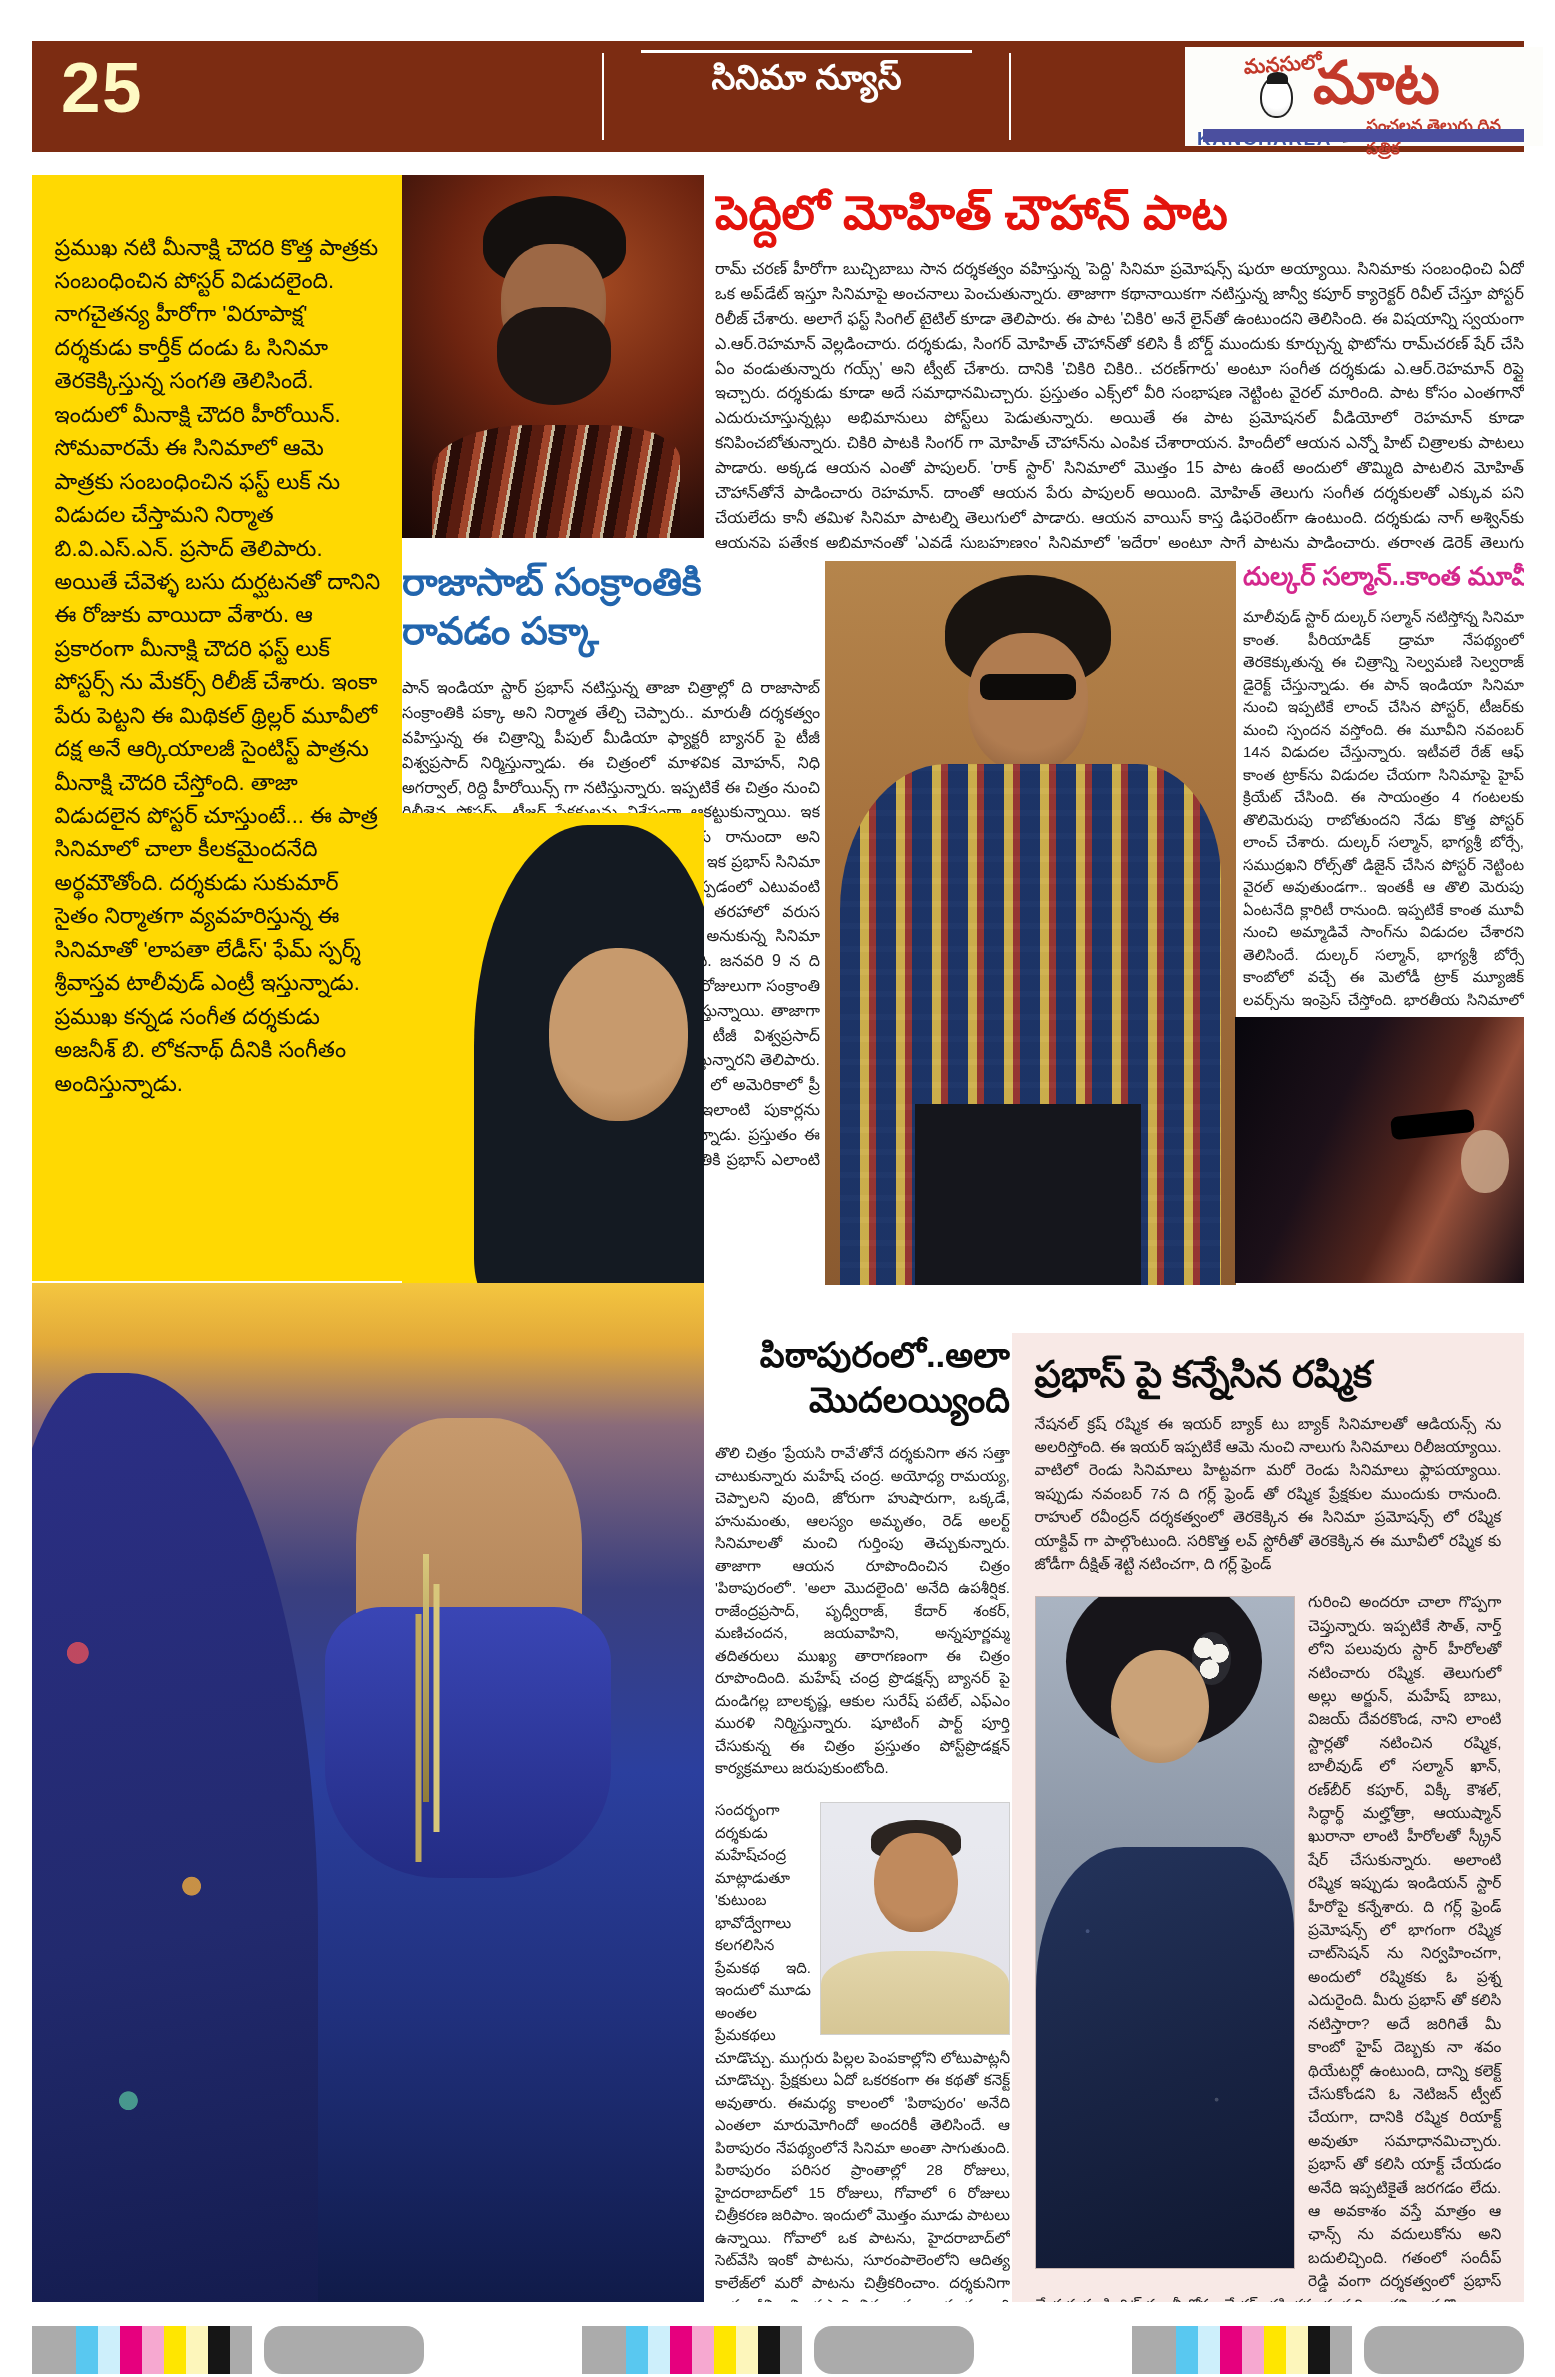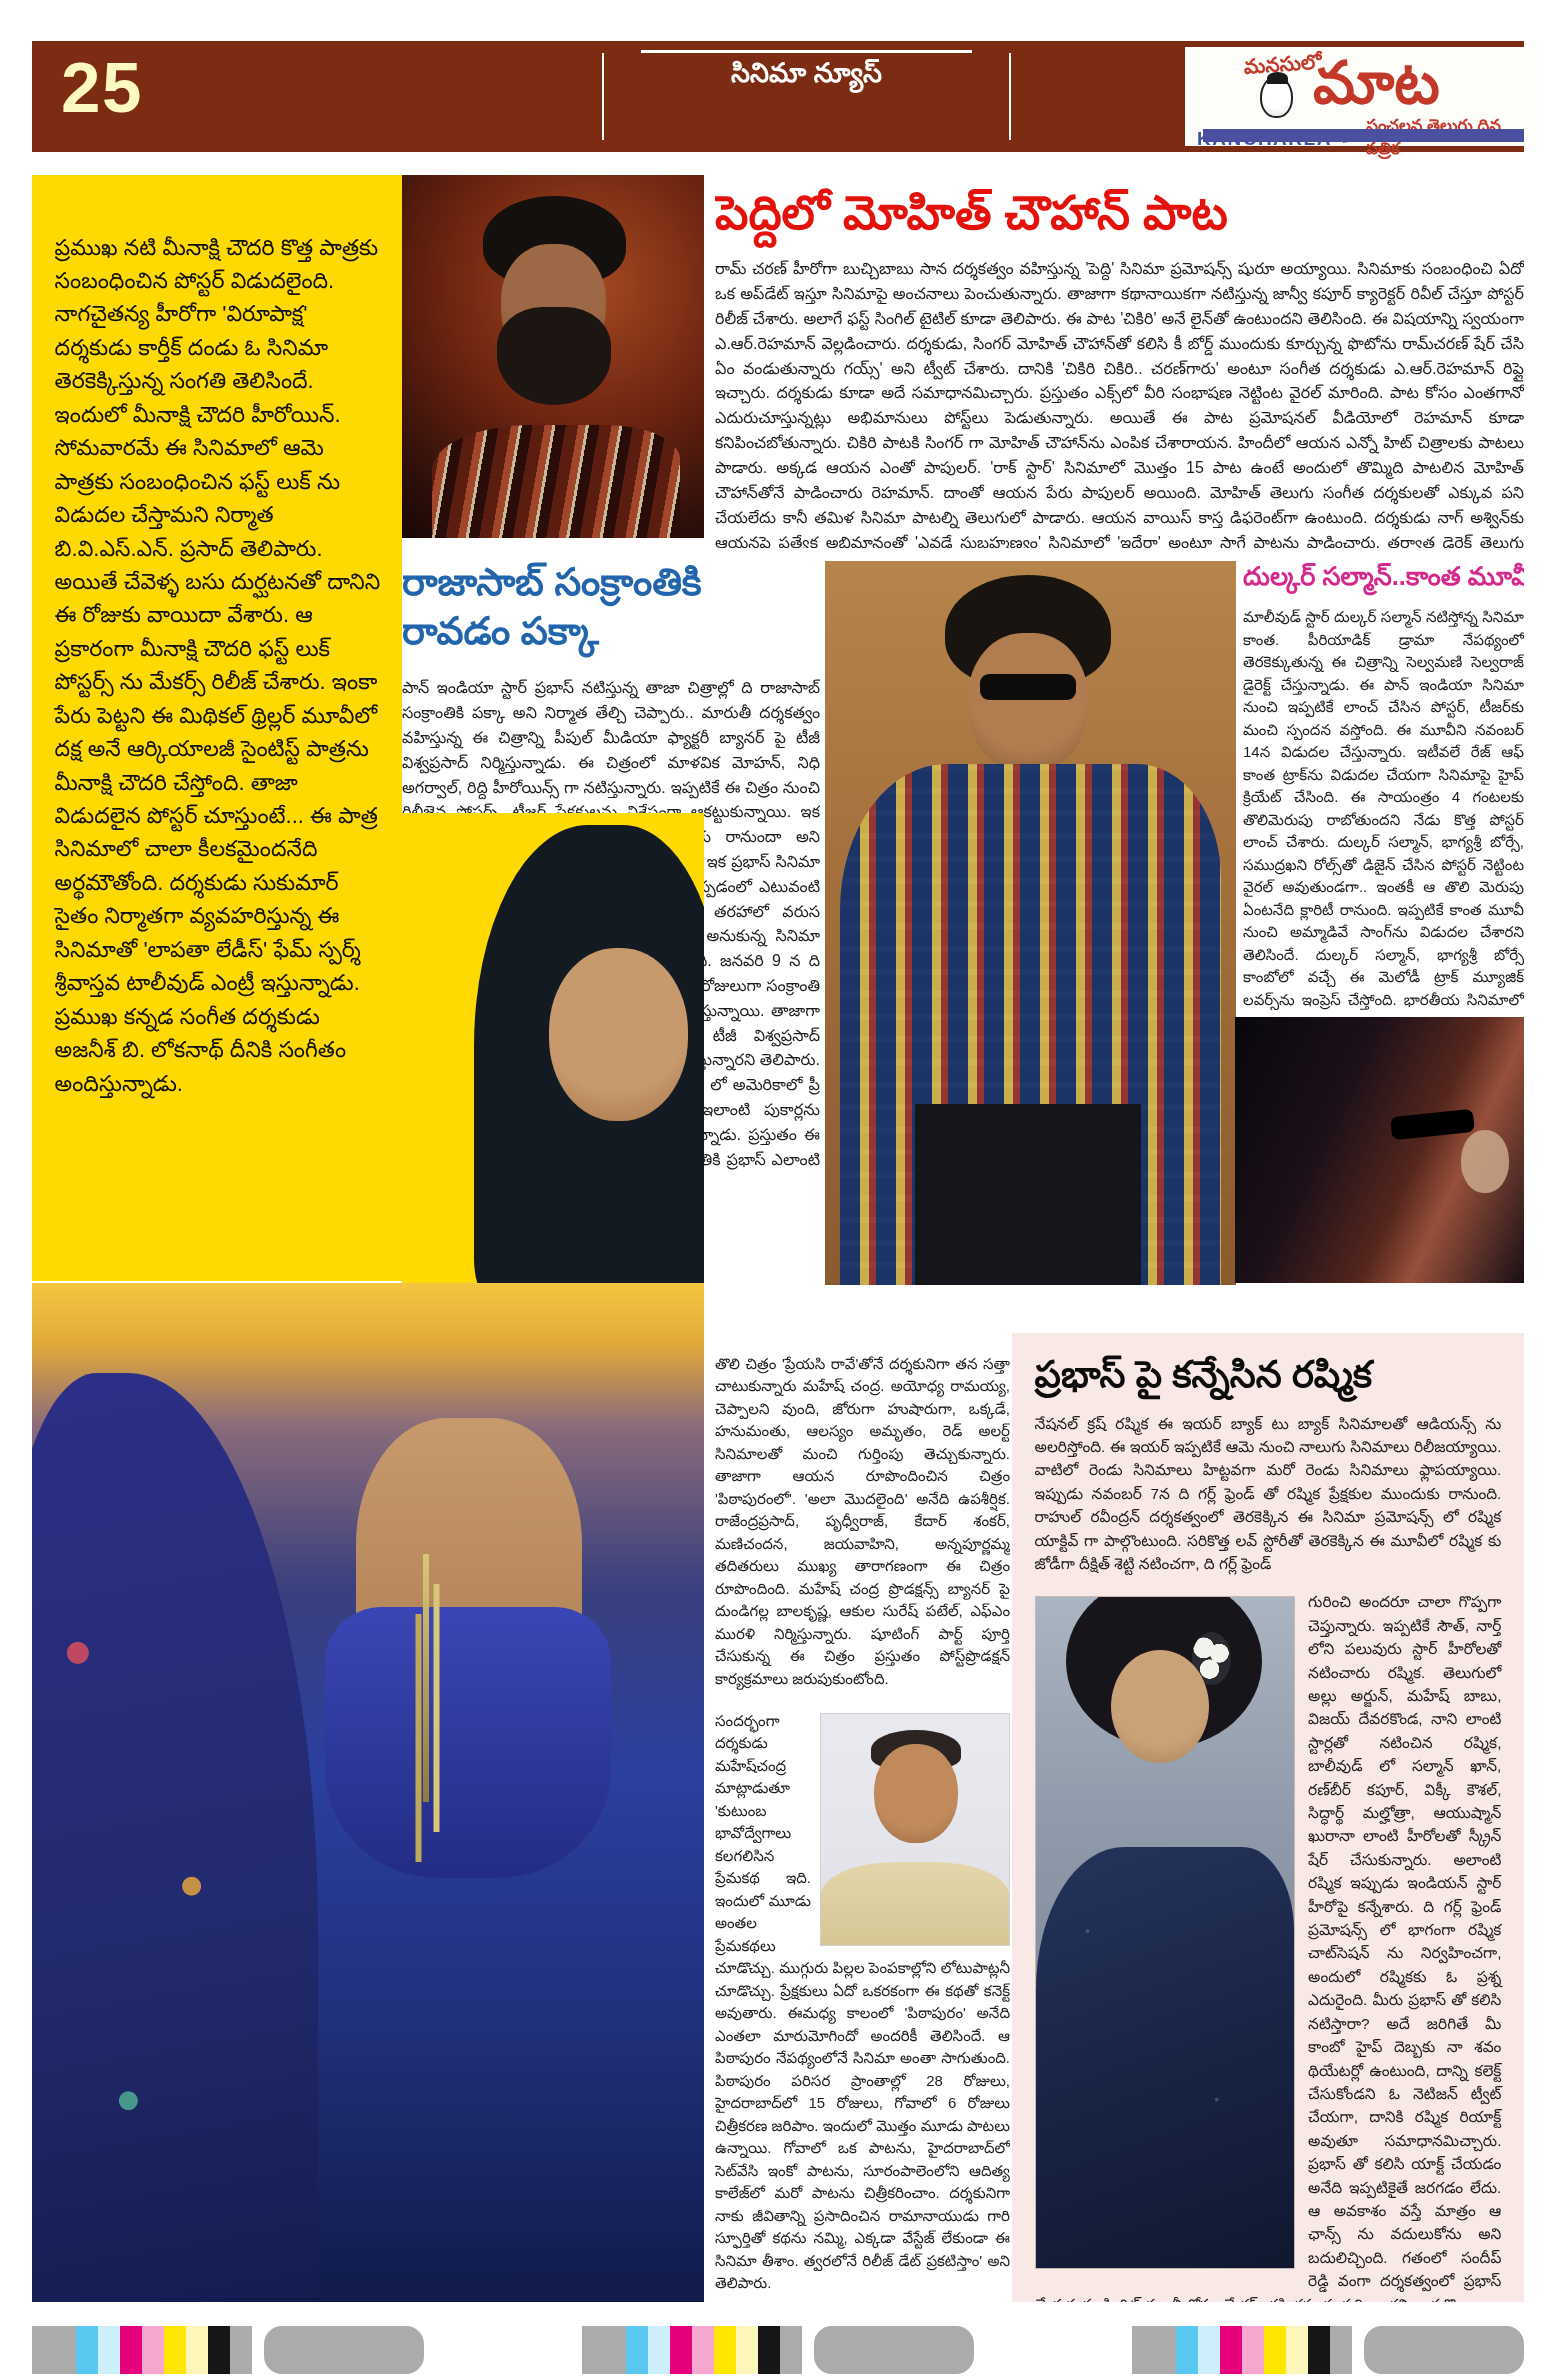--- a/index.html
+++ b/index.html
@@ -11,21 +11,21 @@
   #page{position:relative; width:1555px; height:2377px; background:#ffffff; margin:0 auto; overflow:hidden;}
 
   
   .masthead{position:absolute; left:32px; top:41px; width:1492px; height:111px; background:var(--maroon);}
   .pageno{position:absolute; left:29px; top:6px; font-size:71px; font-weight:800; color:#fef9c3; letter-spacing:1.5px;}
   .dateblock{position:absolute; left:162px; top:12px; width:354px; text-align:center; color:#fff; font-weight:700; font-size:31px; line-height:1.35;}
   .vrule{position:absolute; top:12px; width:2.3px; height:87px; background:#fff;}
   .sectionblock{position:absolute; left:579px; top:6px; width:391px; text-align:center;}
   .section-en{font-size:41px; font-weight:700; color:#ffe400; letter-spacing:2.3px;}
   .section-rule{width:331px; height:3px; background:#fff; margin:3px auto 4.5px auto;}
-  .section-te{font-size:27px; font-weight:700; color:#fff;}
+  .section-te{font-size:34px; font-weight:700; color:#fff;}
   .logobox{position:absolute; left:1153px; top:6px; width:358px; height:99px; background:#fdfdfa; padding:3px 7.5px;}
   .logo-top{position:absolute; left:59px; top:6px; color:#c2392a; font-size:20.3px; font-weight:800; transform:rotate(-4deg);}
   .logo-face{position:absolute; left:75px; top:29px; width:33px; height:42px; border:2.3px solid #222; border-radius:50% 50% 46% 46%; background:radial-gradient(circle at 50% 42%, #fff 55%, #ddd 100%);}
   .logo-face::after{content:""; position:absolute; left:4.5px; top:-6px; width:21px; height:12px; background:#1a1a1a; border-radius:50% 50% 0 0;}
   .logo-title{position:absolute; left:128px; top:1.5px; color:#c2392a; font-size:59px; font-weight:800;}
   .logo-bottomrow{position:absolute; left:12px; top:69px; width:331px; display:flex; align-items:center; gap:9px;}
   .logo-brand{color:#3b55a5; font-size:19px; font-weight:800; letter-spacing:1.5px;}
   .logo-quill{font-size:19.6px; color:#333; transform:rotate(-15deg);}
   .logo-tagline{color:#c2392a; font-size:16.6px; font-weight:700;}
   .logo-bar{position:absolute; left:18px; bottom:4.5px; width:321px; height:12.8px; background:#4b4f9f;}
@@ -201,20 +201,24 @@
     <div class="face"></div>
   </div>
   <div class="photo photo-meenakshi-main">
     <div class="drape"></div>
     <div class="skin"></div>
     <div class="blouse"></div>
     <div class="jewel"></div>
   </div>
 
   <div class="article pithapuram">
+    <h1>
+      <span>పిఠాపురంలో..అలా</span><br>
+      <span>మొదలయ్యింది</span>
+    </h1>
     <div class="body-text">తొలి చిత్రం 'ప్రేయసి రావే'తోనే దర్శకునిగా తన సత్తా చాటుకున్నారు మహేష్ చంద్ర. అయోధ్య రామయ్య, చెప్పాలని వుంది, జోరుగా హుషారుగా, ఒక్కడే, హనుమంతు, ఆలస్యం అమృతం, రెడ్ అలర్ట్ సినిమాలతో మంచి గుర్తింపు తెచ్చుకున్నారు. తాజాగా ఆయన రూపొందించిన చిత్రం 'పిఠాపురంలో'. 'అలా మొదలైంది' అనేది ఉపశీర్షిక. రాజేంద్రప్రసాద్, పృధ్వీరాజ్, కేదార్ శంకర్, మణిచందన, జయవాహిని, అన్నపూర్ణమ్మ తదితరులు ముఖ్య తారాగణంగా ఈ చిత్రం రూపొందింది. మహేష్ చంద్ర ప్రొడక్షన్స్ బ్యానర్ పై దుండిగల్ల బాలకృష్ణ, ఆకుల సురేష్ పటేల్, ఎఫ్ఎం మురళి నిర్మిస్తున్నారు. షూటింగ్ పార్ట్ పూర్తి చేసుకున్న ఈ చిత్రం ప్రస్తుతం పోస్ట్‌ప్రొడక్షన్ కార్యక్రమాలు జరుపుకుంటోంది.</div>
     <div class="wrap-block">
       <div class="photo-director">
         <div class="hair"></div>
         <div class="face"></div>
         <div class="shirt"></div>
       </div>
       <div class="body-text">సందర్భంగా దర్శకుడు మహేష్‌చంద్ర మాట్లాడుతూ 'కుటుంబ భావోద్వేగాలు కలగలిసిన ప్రేమకథ ఇది. ఇందులో మూడు అంతల ప్రేమకథలు చూడొచ్చు. ముగ్గురు పిల్లల పెంపకాల్లోని లోటుపాట్లనీ చూడొచ్చు. ప్రేక్షకులు ఏదో ఒకరకంగా ఈ కథతో కనెక్ట్ అవుతారు. ఈమధ్య కాలంలో 'పిఠాపురం' అనేది ఎంతలా మారుమోగిందో అందరికీ తెలిసిందే. ఆ పిఠాపురం నేపథ్యంలోనే సినిమా అంతా సాగుతుంది. పిఠాపురం పరిసర ప్రాంతాల్లో 28 రోజులు, హైదరాబాద్‌లో 15 రోజులు, గోవాలో 6 రోజులు చిత్రీకరణ జరిపాం. ఇందులో మొత్తం మూడు పాటలు ఉన్నాయి. గోవాలో ఒక పాటను, హైదరాబాద్‌లో సెట్‌వేసి ఇంకో పాటను, సూరంపాలెంలోని ఆదిత్య కాలేజ్‌లో మరో పాటను చిత్రీకరించాం. దర్శకునిగా నాకు జీవితాన్ని ప్రసాదించిన రామానాయుడు గారి స్ఫూర్తితో కథను నమ్మి, ఎక్కడా వేస్టేజ్ లేకుండా ఈ సినిమా తీశాం. త్వరలోనే రిలీజ్ డేట్ ప్రకటిస్తాం' అని తెలిపారు.</div>
     </div>
   </div>

